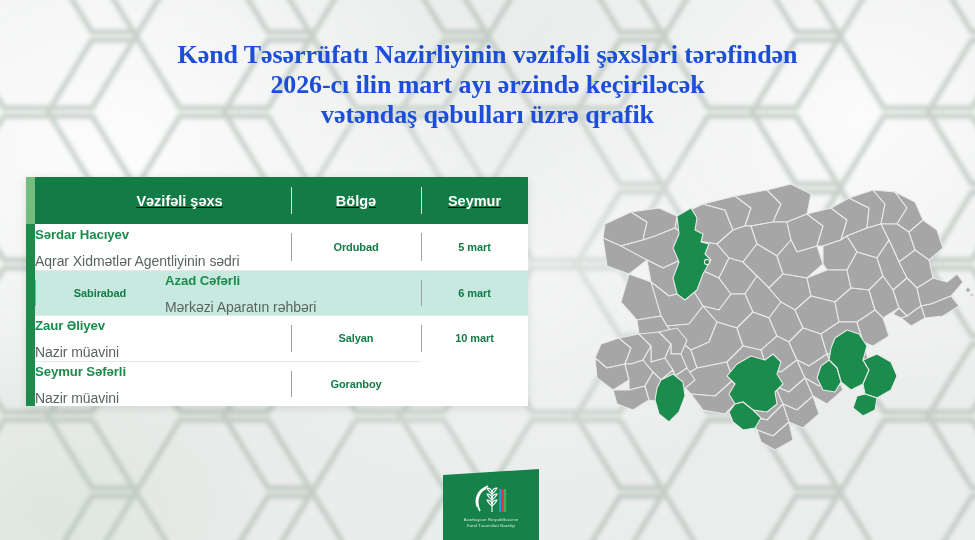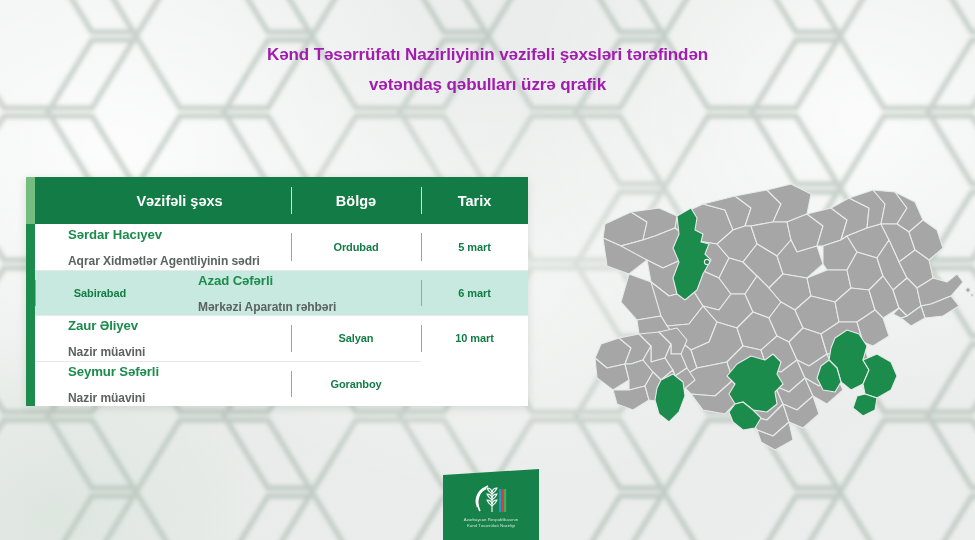--- a/index.html
+++ b/index.html
@@ -41,62 +41,64 @@
   #content { position: relative; z-index: 3; width: 975px; height: 540px; }
 
   
   #title-block {
     position: absolute;
     left: 0; top: 40px;
     width: 975px;
     text-align: center;
   }
   #title-block .tline {
-    color: #a21caf;
-    font-size: 17px;
+    color: #1d4ed8;
+    font-size: 26px;
     font-weight: bold;
     line-height: 30px;
     letter-spacing: -0.1px;
     white-space: nowrap;
+    font-family: Liberation Serif, serif;
   }
 
   
   #schedule-table {
     position: absolute;
     left: 26px; top: 177px;
     width: 502px;
     box-shadow: 0 2px 9px rgba(30,60,40,.13);
     background: #fff;
   }
   .trow { display: flex; align-items: stretch; width: 100%; position: relative; }
 
   .accent { width: 9px; flex: 0 0 9px; }
   .thead .accent { background: #74bd81; }
   .tbody-row .accent { background: #1c8c4d; }
 
   .thead {
     background: #137c46;
     height: 47px;
+    text-decoration: underline;
   }
   .thead .cell {
     color: #ffffff;
     font-size: 14.5px;
     font-weight: bold;
     display: flex;
     align-items: center;
   }
   .thead .c-person { padding-left: 33px; }
   .thead .c-region, .thead .c-date { justify-content: center; }
 
   .tbody-row { height: 45.5px; background: #ffffff; }
   .tbody-row.alt { background: #c8e9e0; }
   .tbody-row + .tbody-row .cell { border-top: 1px solid #e6e9e8; }
 
   .cell { display: flex; flex-direction: column; justify-content: center; position: relative; }
-  .c-person { width: 256px; flex: 0 0 256px; padding-left: 33px; }
+  .c-person { width: 256px; flex: 0 0 256px; }
   .c-region { width: 130px; flex: 0 0 130px; align-items: center; justify-content: center; }
   .c-date   { width: 107px; flex: 0 0 107px; align-items: center; justify-content: center; }
 
   .c-region::before, .c-date::before {
     content: "";
     position: absolute;
     left: 0; top: 9px; bottom: 9px;
     width: 1.4px;
     background: #9aa3a0;
   }
@@ -104,22 +106,22 @@
 
   .person-name {
     color: #1c8c4d;
     font-size: 13.2px;
     font-weight: bold;
     line-height: 15px;
     letter-spacing: -0.1px;
   }
   .person-role {
     color: #5b6360;
-    font-size: 12px;
-    font-weight: bold;
+    font-size: 14px;
+    font-weight: normal;
     line-height: 11px;
     margin-top: 14px;
     letter-spacing: -0.05px;
   }
   .region-text, .date-text {
     color: #137c46;
     font-size: 11px;
     font-weight: bold;
     letter-spacing: -0.1px;
   }
@@ -157,30 +159,31 @@
   </defs>
   <rect width="1055" height="620" fill="url(#hexPat)"></rect>
 </svg>
 
 <div id="bg-tint"></div>
 
 <div id="content">
 
   <div id="title-block">
     <div class="tline">Kənd Təsərrüfatı Nazirliyinin vəzifəli şəxsləri tərəfindən</div>
+    <div class="tline">2026-cı ilin mart ayı ərzində keçiriləcək</div>
     <div class="tline">vətəndaş qəbulları üzrə qrafik</div>
   </div>
 
   <div id="schedule-table">
 
     <div class="trow thead">
       <div class="accent"></div>
       <div class="cell c-person">Vəzifəli şəxs</div>
       <div class="cell c-region">Bölgə</div>
-      <div class="cell c-date">Tarix</div>
+      <div class="cell c-date">Seymur</div>
     </div>
 
     <div class="trow tbody-row">
       <div class="accent"></div>
       <div class="cell c-person">
         <div class="person-name">Sərdar Hacıyev</div>
         <div class="person-role">Aqrar Xidmətlər Agentliyinin sədri</div>
       </div>
       <div class="cell c-region">
         <span class="region-text">Ordubad</span>

